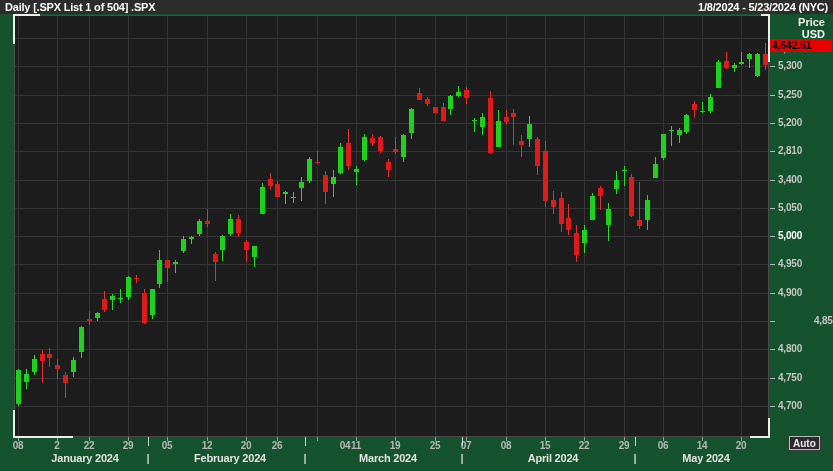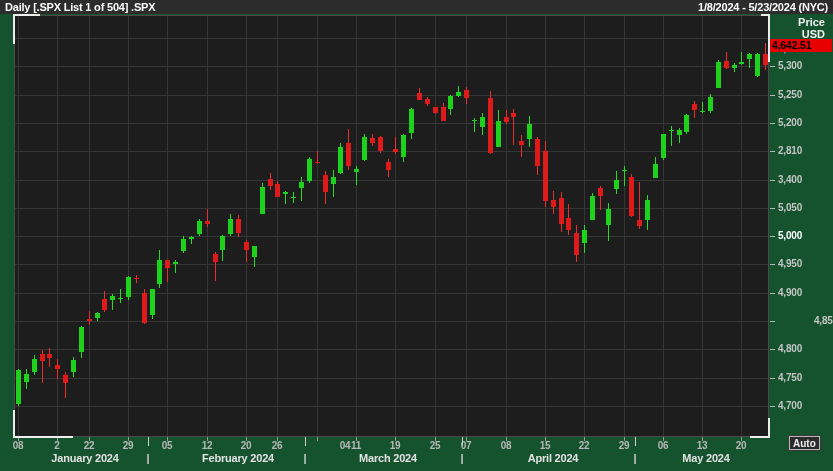--- a/index.html
+++ b/index.html
@@ -357,33 +357,33 @@
       <div class="day-label" style="left: 506px;">08</div>
       <div class="t-tick" style="left: 545px;"></div>
       <div class="day-label" style="left: 545px;">15</div>
       <div class="t-tick" style="left: 584px;"></div>
       <div class="day-label" style="left: 584px;">22</div>
       <div class="t-tick" style="left: 624px;"></div>
       <div class="day-label" style="left: 624px;">29</div>
       <div class="t-tick" style="left: 663px;"></div>
       <div class="day-label" style="left: 663px;">06</div>
       <div class="t-tick" style="left: 702px;"></div>
-      <div class="day-label" style="left: 702px;">13</div>
+      <div class="day-label" style="left: 702px;">14</div>
       <div class="t-tick" style="left: 741px;"></div>
       <div class="day-label" style="left: 741px;">20</div>
       <div class="t-btick" style="left: 148px;"></div>
       <div class="month-sep" style="left: 148px;">|</div>
       <div class="t-btick" style="left: 305px;"></div>
       <div class="month-sep" style="left: 305px;">|</div>
       <div class="t-btick" style="left: 462px;"></div>
       <div class="month-sep" style="left: 462px;">|</div>
       <div class="t-btick" style="left: 635px;"></div>
       <div class="month-sep" style="left: 635px;">|</div>
       <div class="month-label" style="left: 85px;">January 2024</div>
-      <div class="month-label" style="left: 238px;">February 2024</div>
+      <div class="month-label" style="left: 230px;">February 2024</div>
       <div class="month-label" style="left: 388px;">March 2024</div>
       <div class="month-label" style="left: 553px;">April 2024</div>
       <div class="month-label" style="left: 706px;">May 2024</div>
     </div>
 
   <div class="auto-btn">Auto</div>
 
 </div>
 
 </body></html>

